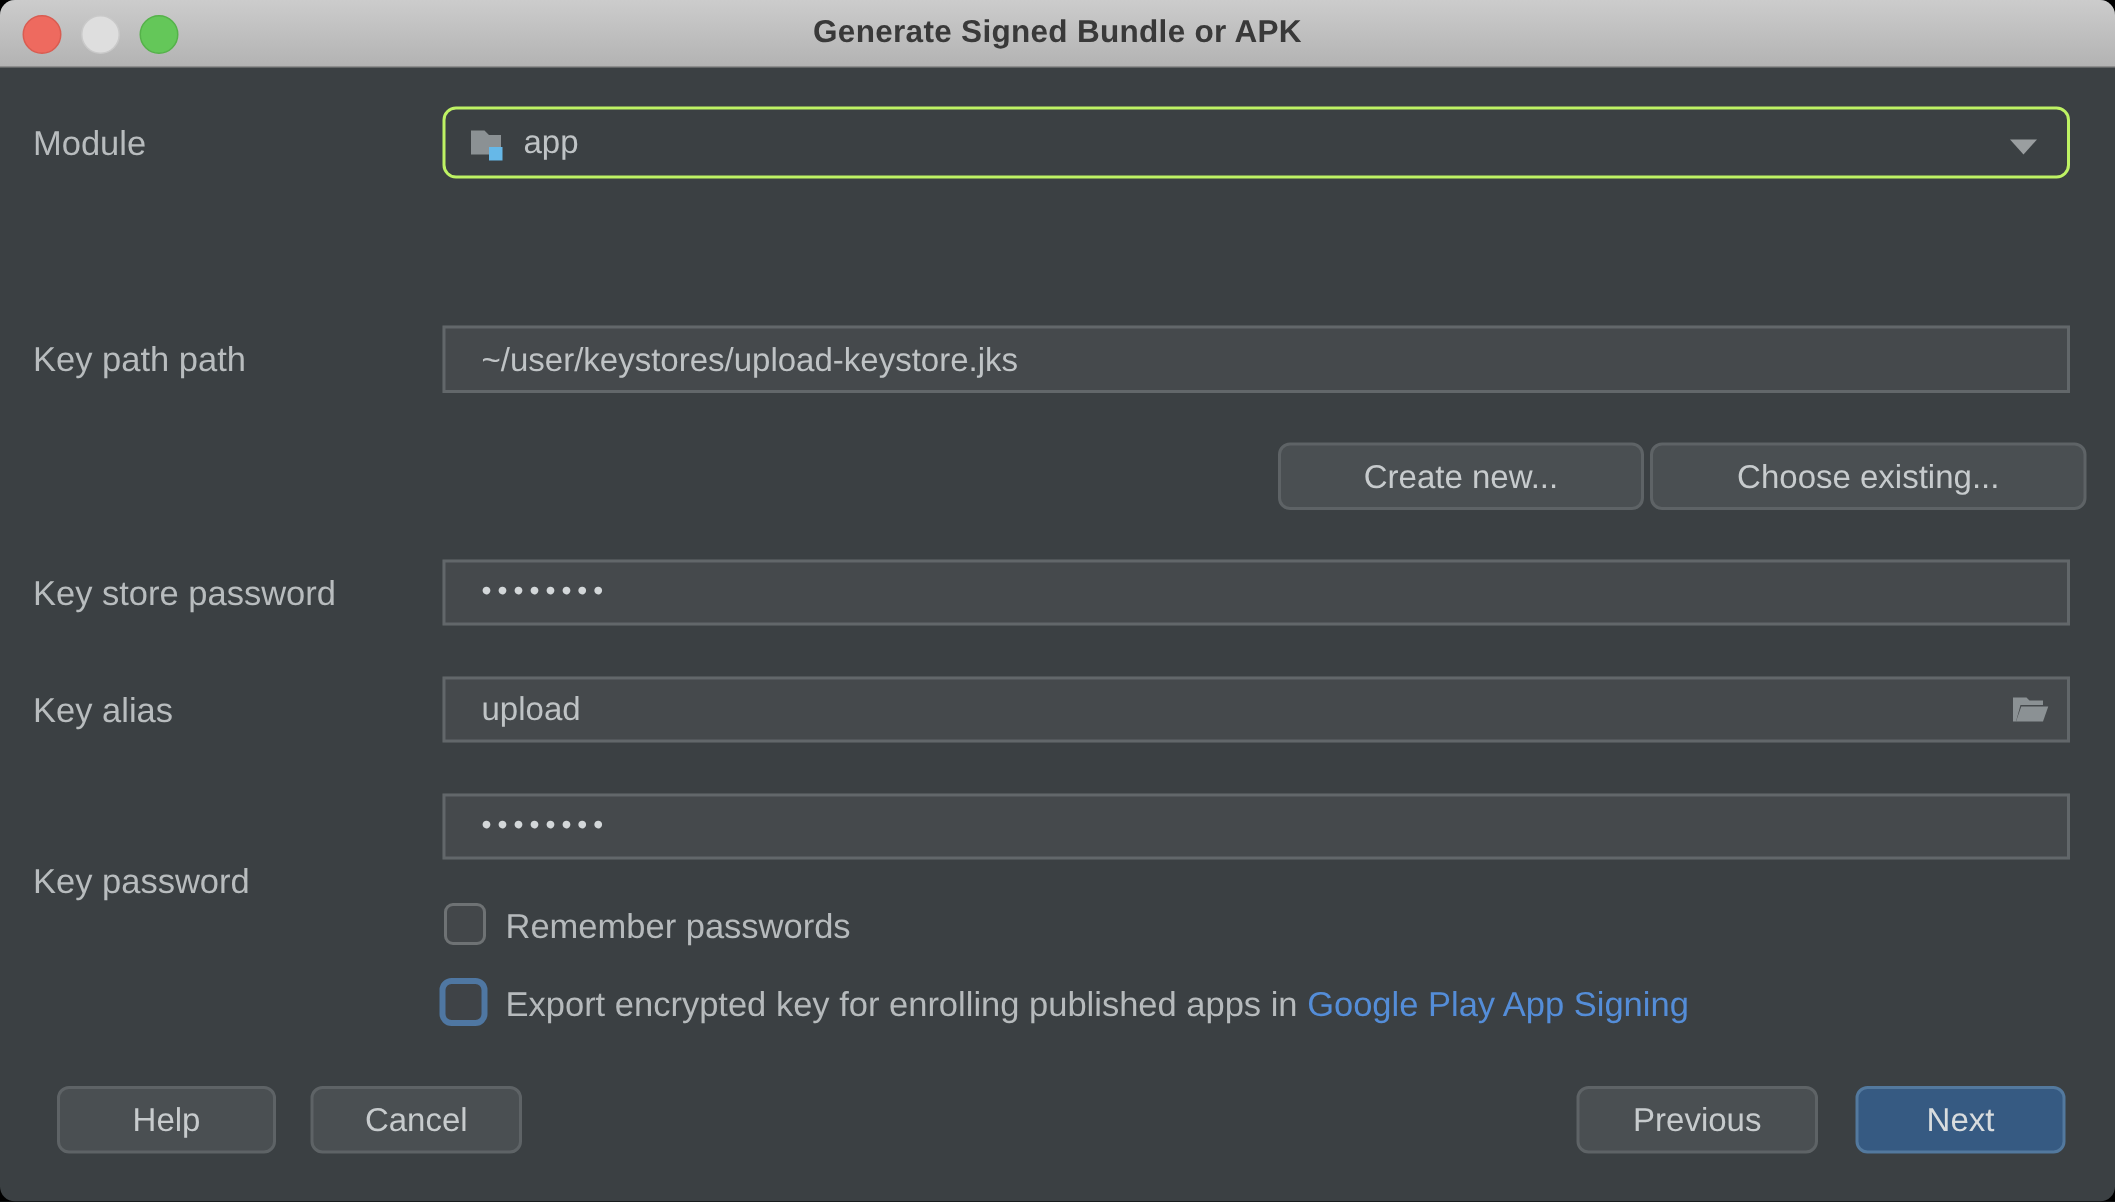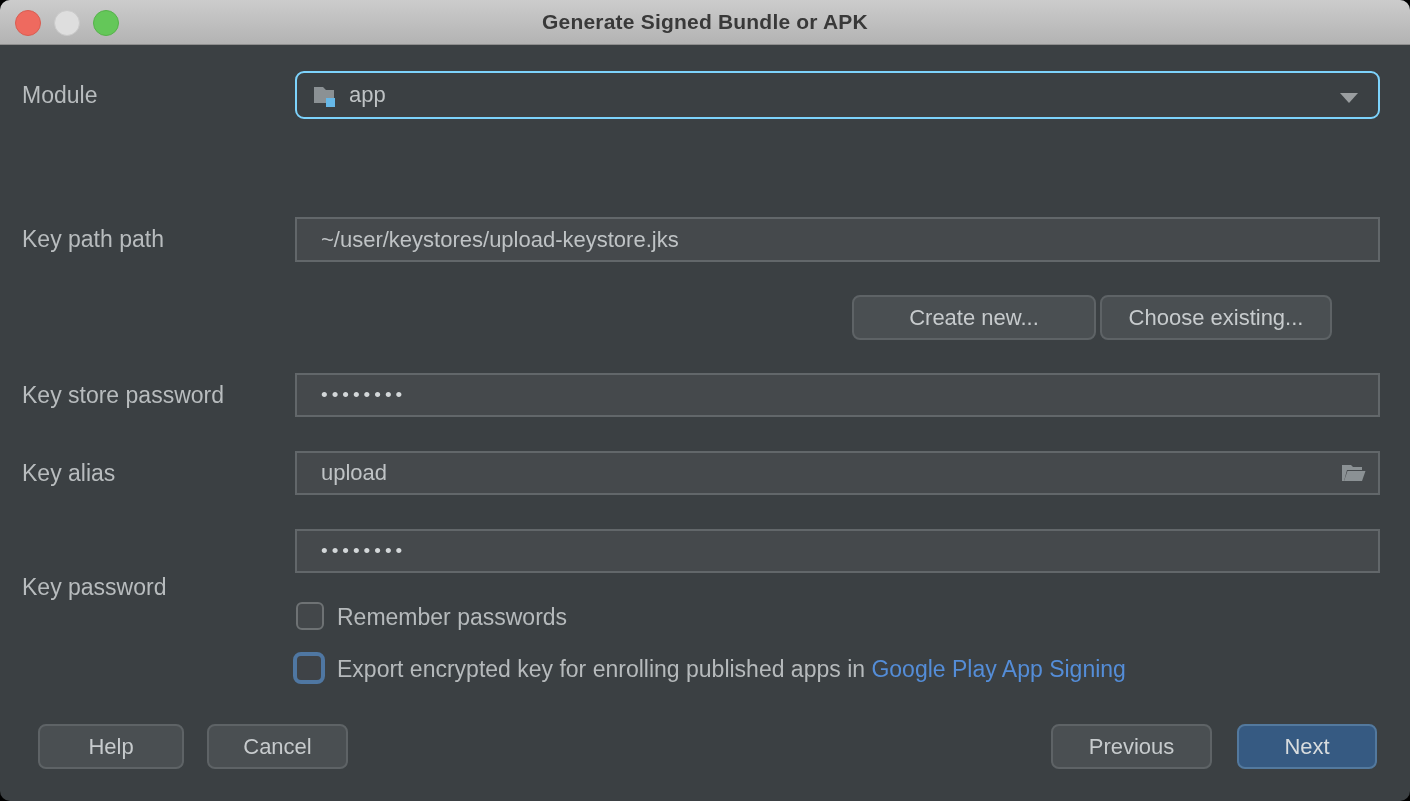--- a/index.html
+++ b/index.html
@@ -14,21 +14,21 @@
   .light.red{background:#ee6a5f;border:1px solid #d95c51;}
   .light.gray{background:#dedede;border:1px solid #c9c9c9;}
   .light.green{background:#64c759;border:1px solid #55b24a;}
   
   .lbl{position:absolute;left:22px;font-size:23px;color:#b8bcbe;}
   .field{position:absolute;left:295px;width:1085px;box-sizing:border-box;
     background:#45494c;border:2px solid #62676a;color:#bfc3c5;font-size:22px;
     font-family:Liberation Sans, sans-serif;padding:0 24px;outline:none;}
   .pw{letter-spacing:4px;font-size:19px;color:#d3d7d9;}
   .combo{position:absolute;left:295px;top:71px;width:1085px;height:48px;box-sizing:border-box;
-    background:#3b4043;border:2px solid #7dd3fc;border-radius:9px;
+    background:#3b4043;border:2px solid #bef264;border-radius:9px;
     display:flex;align-items:center;padding:0 14px;cursor:default;}
   .combo-text{font-size:22px;color:#bfc3c5;margin-left:10px;}
   .combo-arrow{position:absolute;right:20px;top:20px;width:0;height:0;
     border-left:9px solid transparent;border-right:9px solid transparent;border-top:10px solid #9a9ea0;}
   .btn{position:absolute;box-sizing:border-box;background:#4a4f52;border:2px solid #5e6366;
     border-radius:8px;color:#c7cbcd;font-size:22px;font-family:"Liberation Sans",sans-serif;
     display:flex;align-items:center;justify-content:center;cursor:default;}
   .btn.primary{background:#365a82;border-color:#53799e;color:#d8dcde;}
   .chk{position:absolute;box-sizing:border-box;background:#43474a;border-radius:6px;}
   .chk.plain{width:28px;height:28px;border:2px solid #6e7274;}
@@ -60,21 +60,21 @@
       </svg>
     </span>
     <span class="combo-text">app</span>
     <span class="combo-arrow"></span>
   </div>
 
   <div class="lbl" style="top:226px;">Key path path</div>
   <input class="field" style="top: 217px; height: 45px;" type="text" value="~/user/keystores/upload-keystore.jks">
 
   <div class="btn" style="left:852px;top:295px;width:244px;height:45px;">Create new...</div>
-  <div class="btn" style="left:1100px;top:295px;width:232px;height:45px;">Choose existing...</div>
+  <div class="btn" style="left:1100px;top:295px;width:291px;height:45px;">Choose existing...</div>
 
   <div class="lbl" style="top:382px;">Key store password</div>
   <input class="field pw" style="top: 373px; height: 44px;" type="text" value="••••••••">
 
   <div class="lbl" style="top:460px;">Key alias</div>
   <input class="field" style="top: 451px; height: 44px;" type="text" value="upload">
   <span class="field-icon" style="right:42px;top:459px;">
     <svg width="30" height="28" viewBox="0 0 30 28">
       <path d="M4 6 h9 l2 2 h9 v3 H9 l-3 11 H4 z" fill="#8b9194"></path>
       <path d="M9.5 12 h18 l-3.5 10 H6 z" fill="#8b9194"></path>

